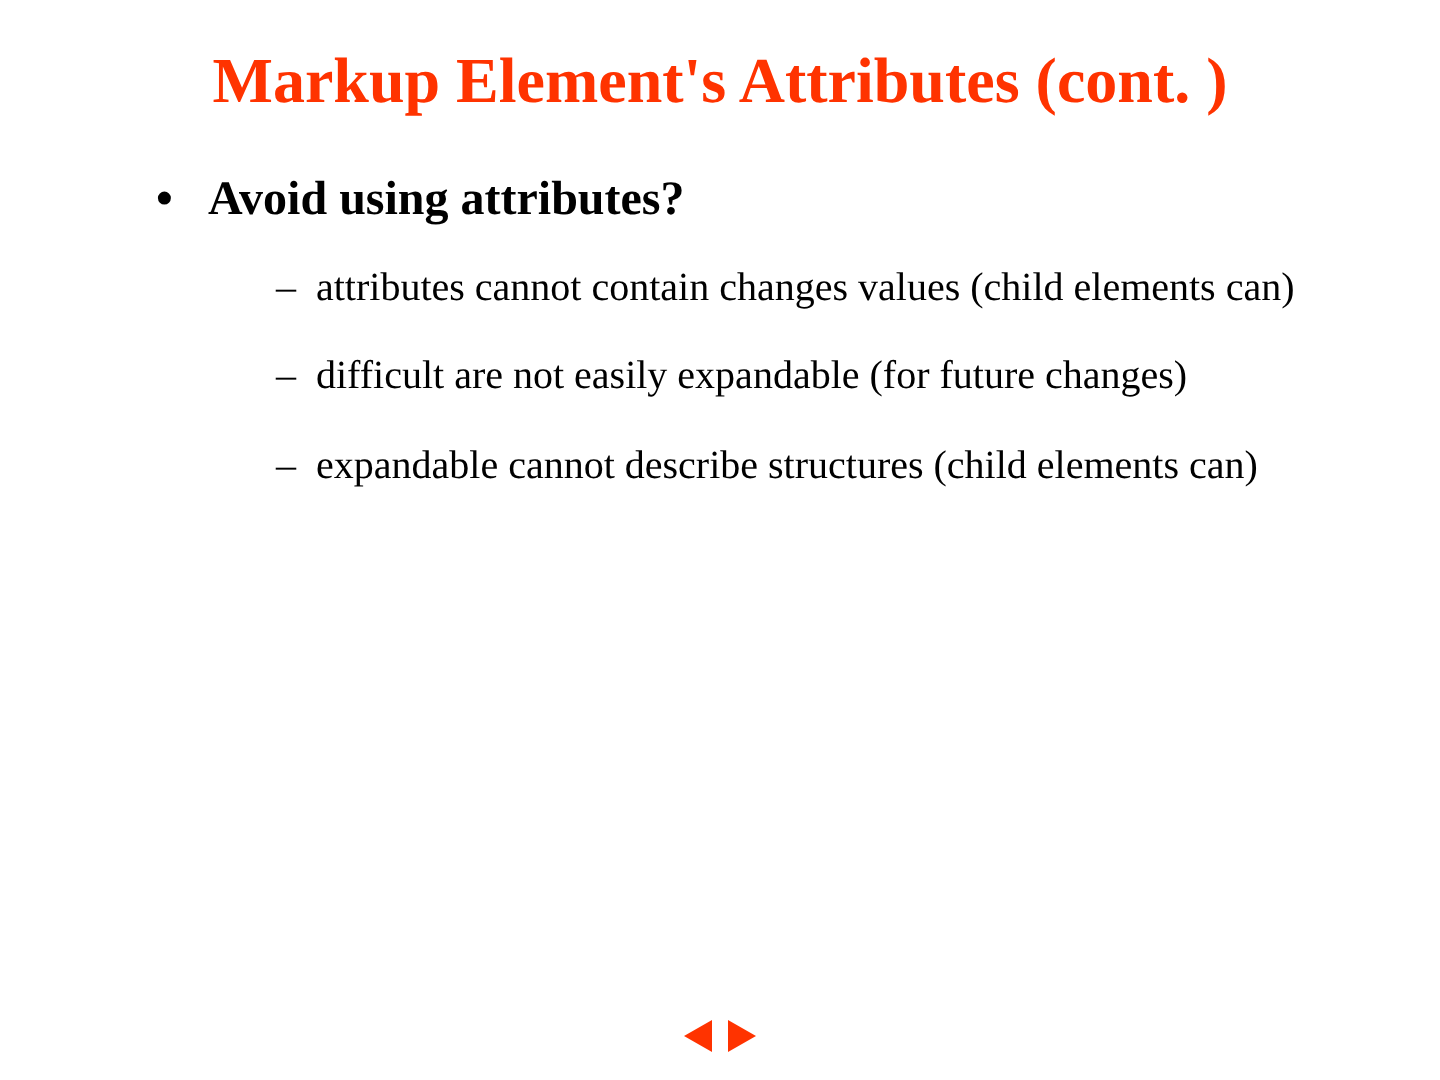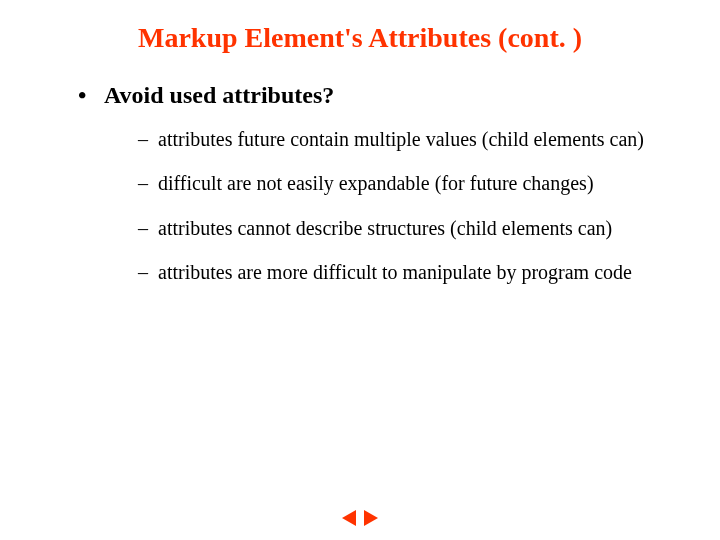--- a/index.html
+++ b/index.html
@@ -9,21 +9,21 @@
     background: #ffffff;
     font-family: "Times New Roman", Times, serif;
     color: #000;
     position: relative;
     overflow: hidden;
   }
   .slide {
     padding: 18px 48px 0 48px;
   }
   .title {
-    font-size: 28px;
+    font-size: 32px;
     font-weight: bold;
     color: #ff3300;
     text-align: center;
     margin-bottom: 28px;
     margin-top: 4px;
   }
   .title .cont {
     color: #ff3300;
   }
   .level1 {
@@ -99,26 +99,25 @@
 <body>
 
 <div class="slide">
   <h1 class="title">
     <span>Markup Element's Attributes</span>
     <span class="cont">(cont. )</span>
   </h1>
 
   <ul class="level1">
     <li>
-      <span>Avoid used attributes?</span>
+      <span>Avoid using attributes?</span>
       <ul class="level2">
-        <li><span>attributes future contain multiple values (child elements can)</span></li>
+        <li><span>attributes cannot contain changes values (child elements can)</span></li>
         <li><span>difficult are not easily expandable (for future changes)</span></li>
-        <li><span>attributes cannot describe structures (child elements can)</span></li>
-        <li><span>attributes are more difficult to manipulate by program code</span></li>
+        <li><span>expandable cannot describe structures (child elements can)</span></li>
       </ul>
     </li>
   </ul>
 </div>
 
 <div class="nav">
   <button>
     <span class="tri-left"></span>
   </button>
   <button>

